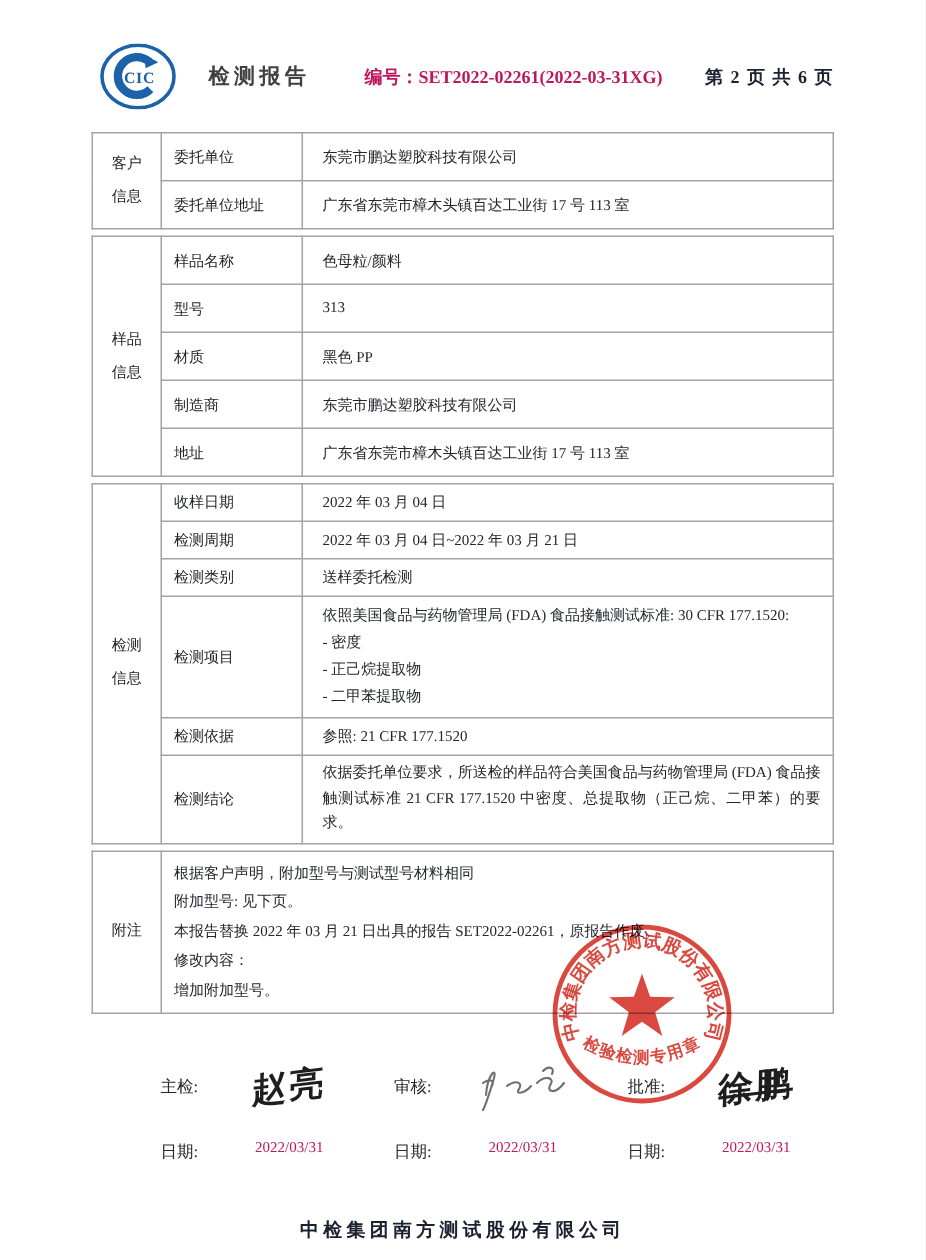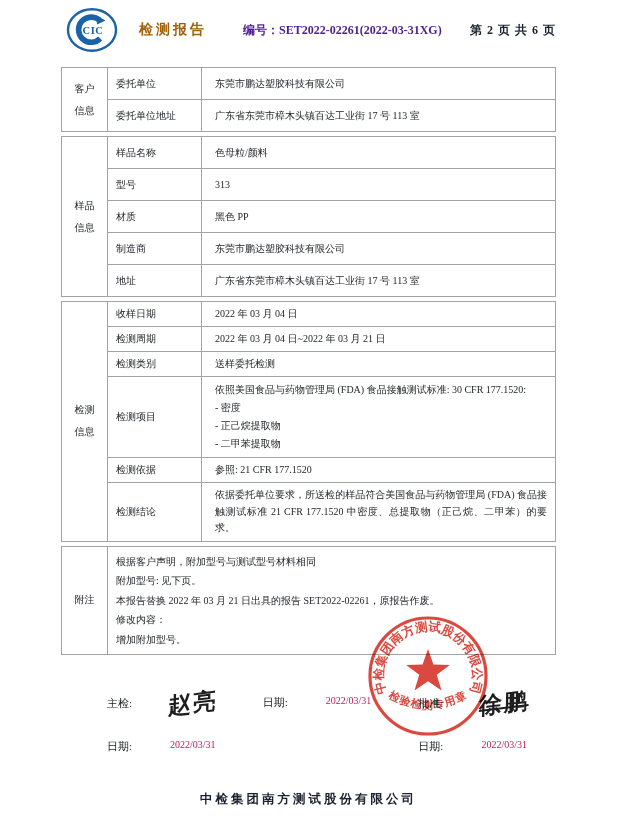--- a/index.html
+++ b/index.html
@@ -9,24 +9,24 @@
     width:617px; height:840px;
     background:#ffffff;
     margin:0 auto;
     font-family:"Liberation Serif","DejaVu Serif",serif;
     color:#23262b;
     overflow:hidden;
   }
   .content { position:relative; width:495px; margin:0 auto; }
 
   
-  .hdr { display:flex; align-items:center; padding:8px 0 15px 0; }
+  .hdr { display:flex; align-items:center; padding:29px 0 15px 0; }
   .hdr .logo { width:52px; height:44px; margin-left:5px; flex:0 0 auto; }
-  .hdr-title { font-size:14px; font-weight:bold; letter-spacing:3px; margin-left:21px; color:#a16207; }
-  .hdr-no { font-size:12px; font-weight:bold; margin-left:36px; color:#4c1d95; }
+  .hdr-title { font-size:14px; font-weight:bold; letter-spacing:3px; margin-left:21px; color:#404040; }
+  .hdr-no { font-size:12px; font-weight:bold; margin-left:36px; color:#be185d; }
   .hdr-page { font-size:12px; font-weight:bold; margin-left:auto; color:#1c2130; letter-spacing:1px; }
 
   
   table.sec { width:100%; border-collapse:collapse; table-layout:fixed; margin-bottom:4px; }
   table.sec td { border:1px solid #a3a3a3; font-size:10px; vertical-align:middle; }
   col.c-sec { width:46px; } col.c-lbl { width:94px; }
   td.seclab { text-align:center; line-height:22px; font-size:11.5px; color:#23262b; }
   td.lbl { padding-left:8px; }
   td.val { padding-left:13px; }
   .sec-a td.lbl, .sec-a td.val { height:32px; }
@@ -198,20 +198,30 @@
         <div class="sig-top">
           <span class="sig-label">主检:</span>
           <span class="sig-name">赵亮</span>
         </div>
         <div class="sig-date-row">
           <span class="sig-label">日期:</span>
           <span class="sig-date">2022/03/31</span>
         </div>
       </div>
       <div class="sig-col">
+        <div class="sig-top">
+          <span class="sig-label">审核:</span>
+          <span class="squiggle">
+            <svg width="78" height="40" viewBox="0 0 78 40">
+              <path d="M14 28 C15 14 22 8 19 18 C17 24 15 32 12 38 M12 20 C16 17 20 18 18 22
+                       M28 22 C33 18 39 19 36 24 C33 28 40 27 44 22 M48 20 C53 15 60 16 57 21
+                       C54 26 60 28 66 20 M52 12 C56 8 60 10 58 14" fill="none" stroke="#6f6f6f" stroke-width="1.4" stroke-linecap="round"></path>
+            </svg>
+          </span>
+        </div>
         <div class="sig-date-row">
           <span class="sig-label">日期:</span>
           <span class="sig-date">2022/03/31</span>
         </div>
       </div>
       <div class="sig-col">
         <div class="sig-top">
           <span class="sig-label">批准:</span>
           <span class="sig-name approve">徐鹏</span>
         </div>

